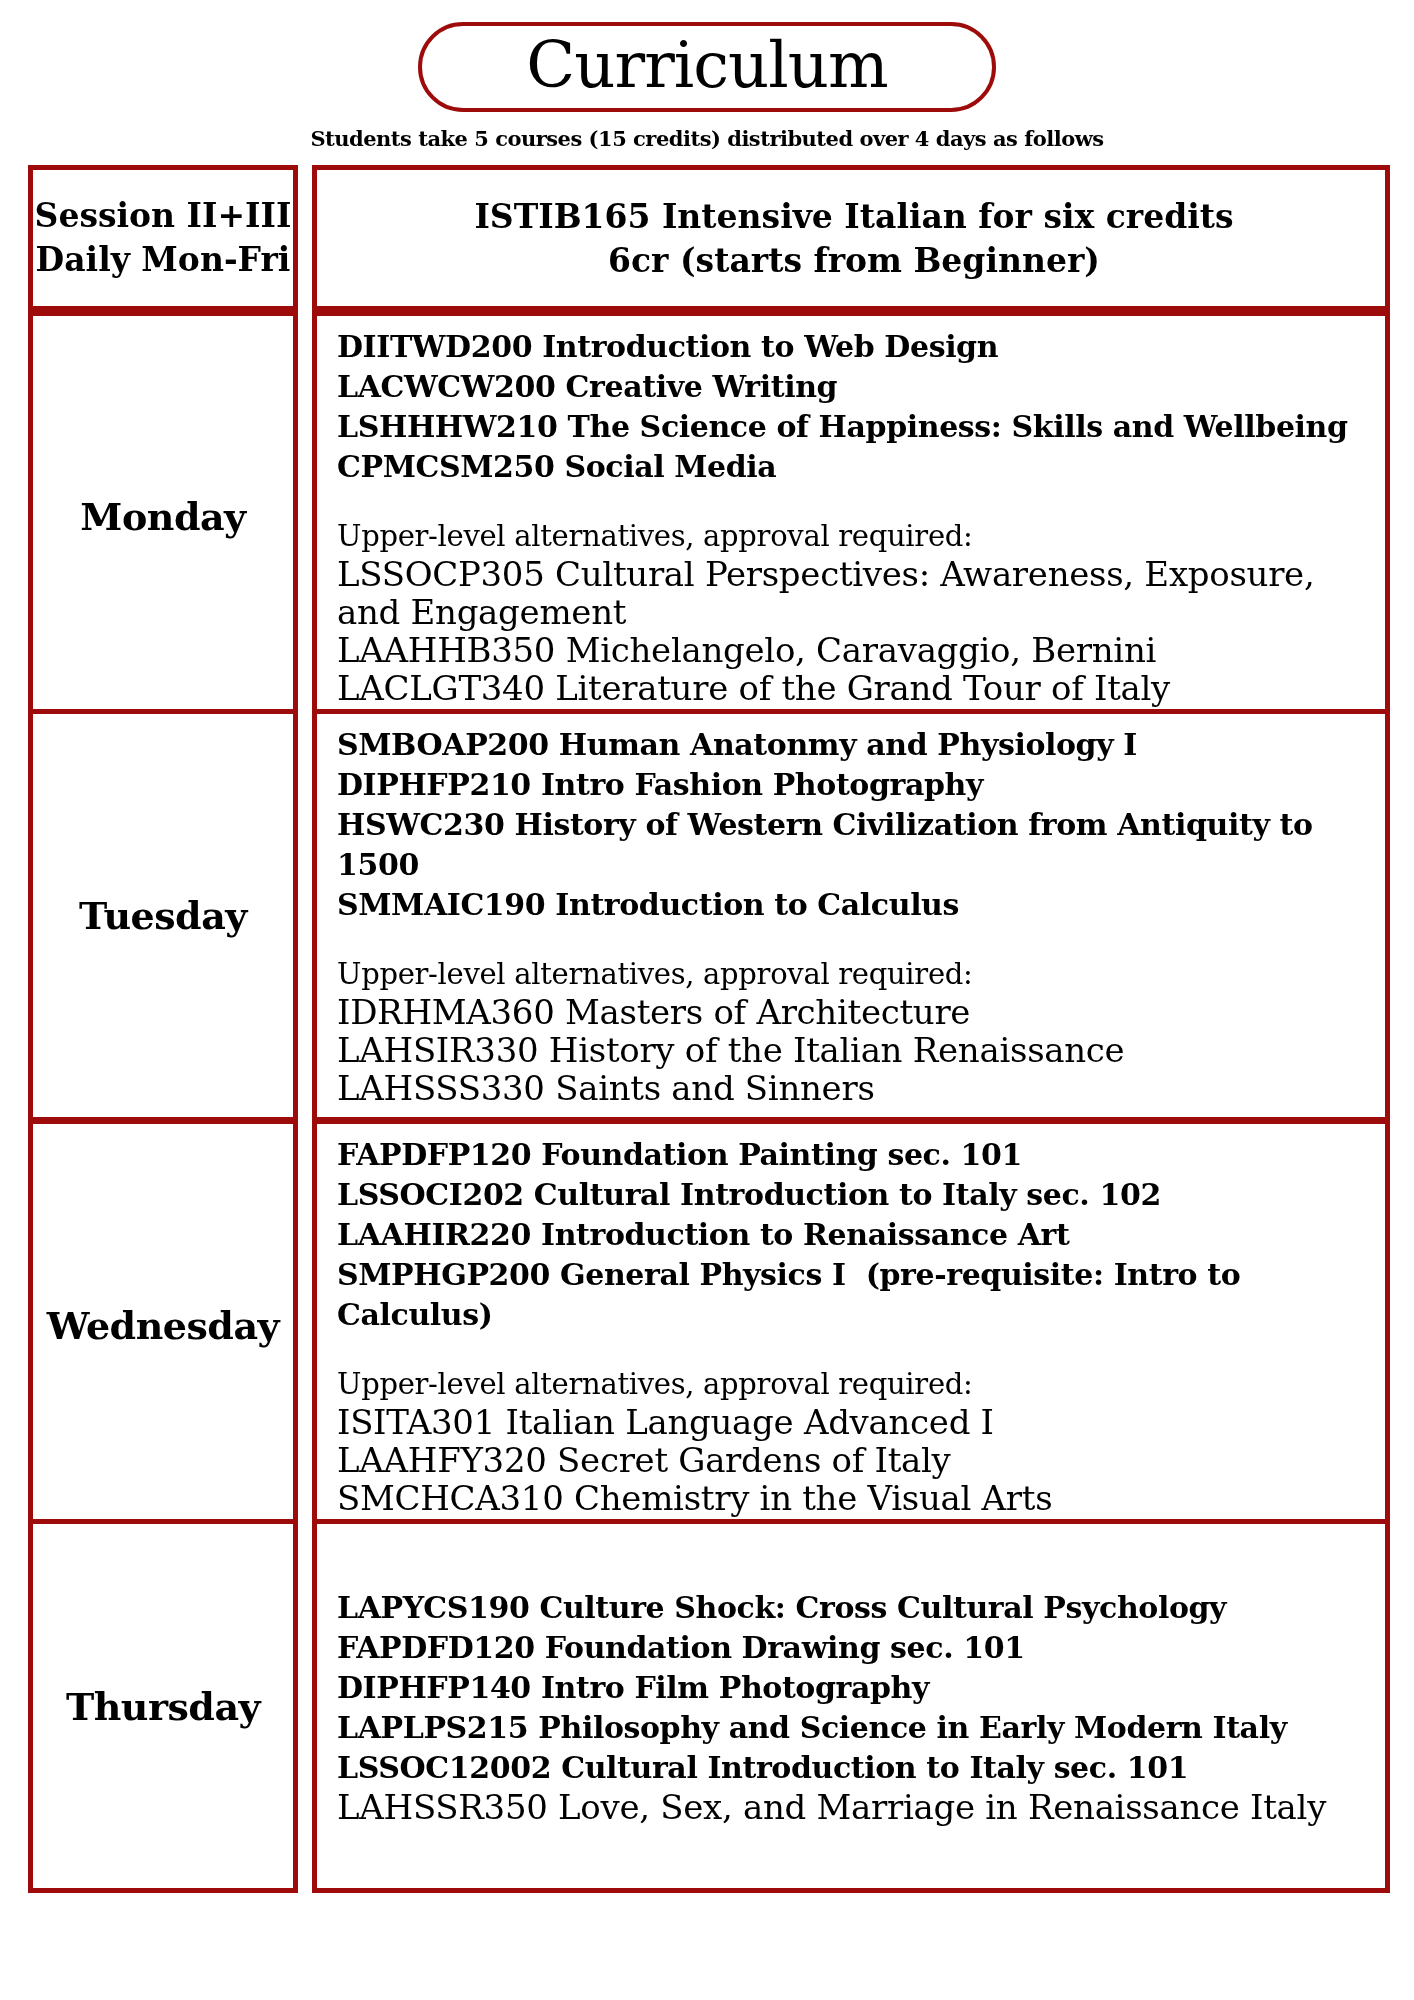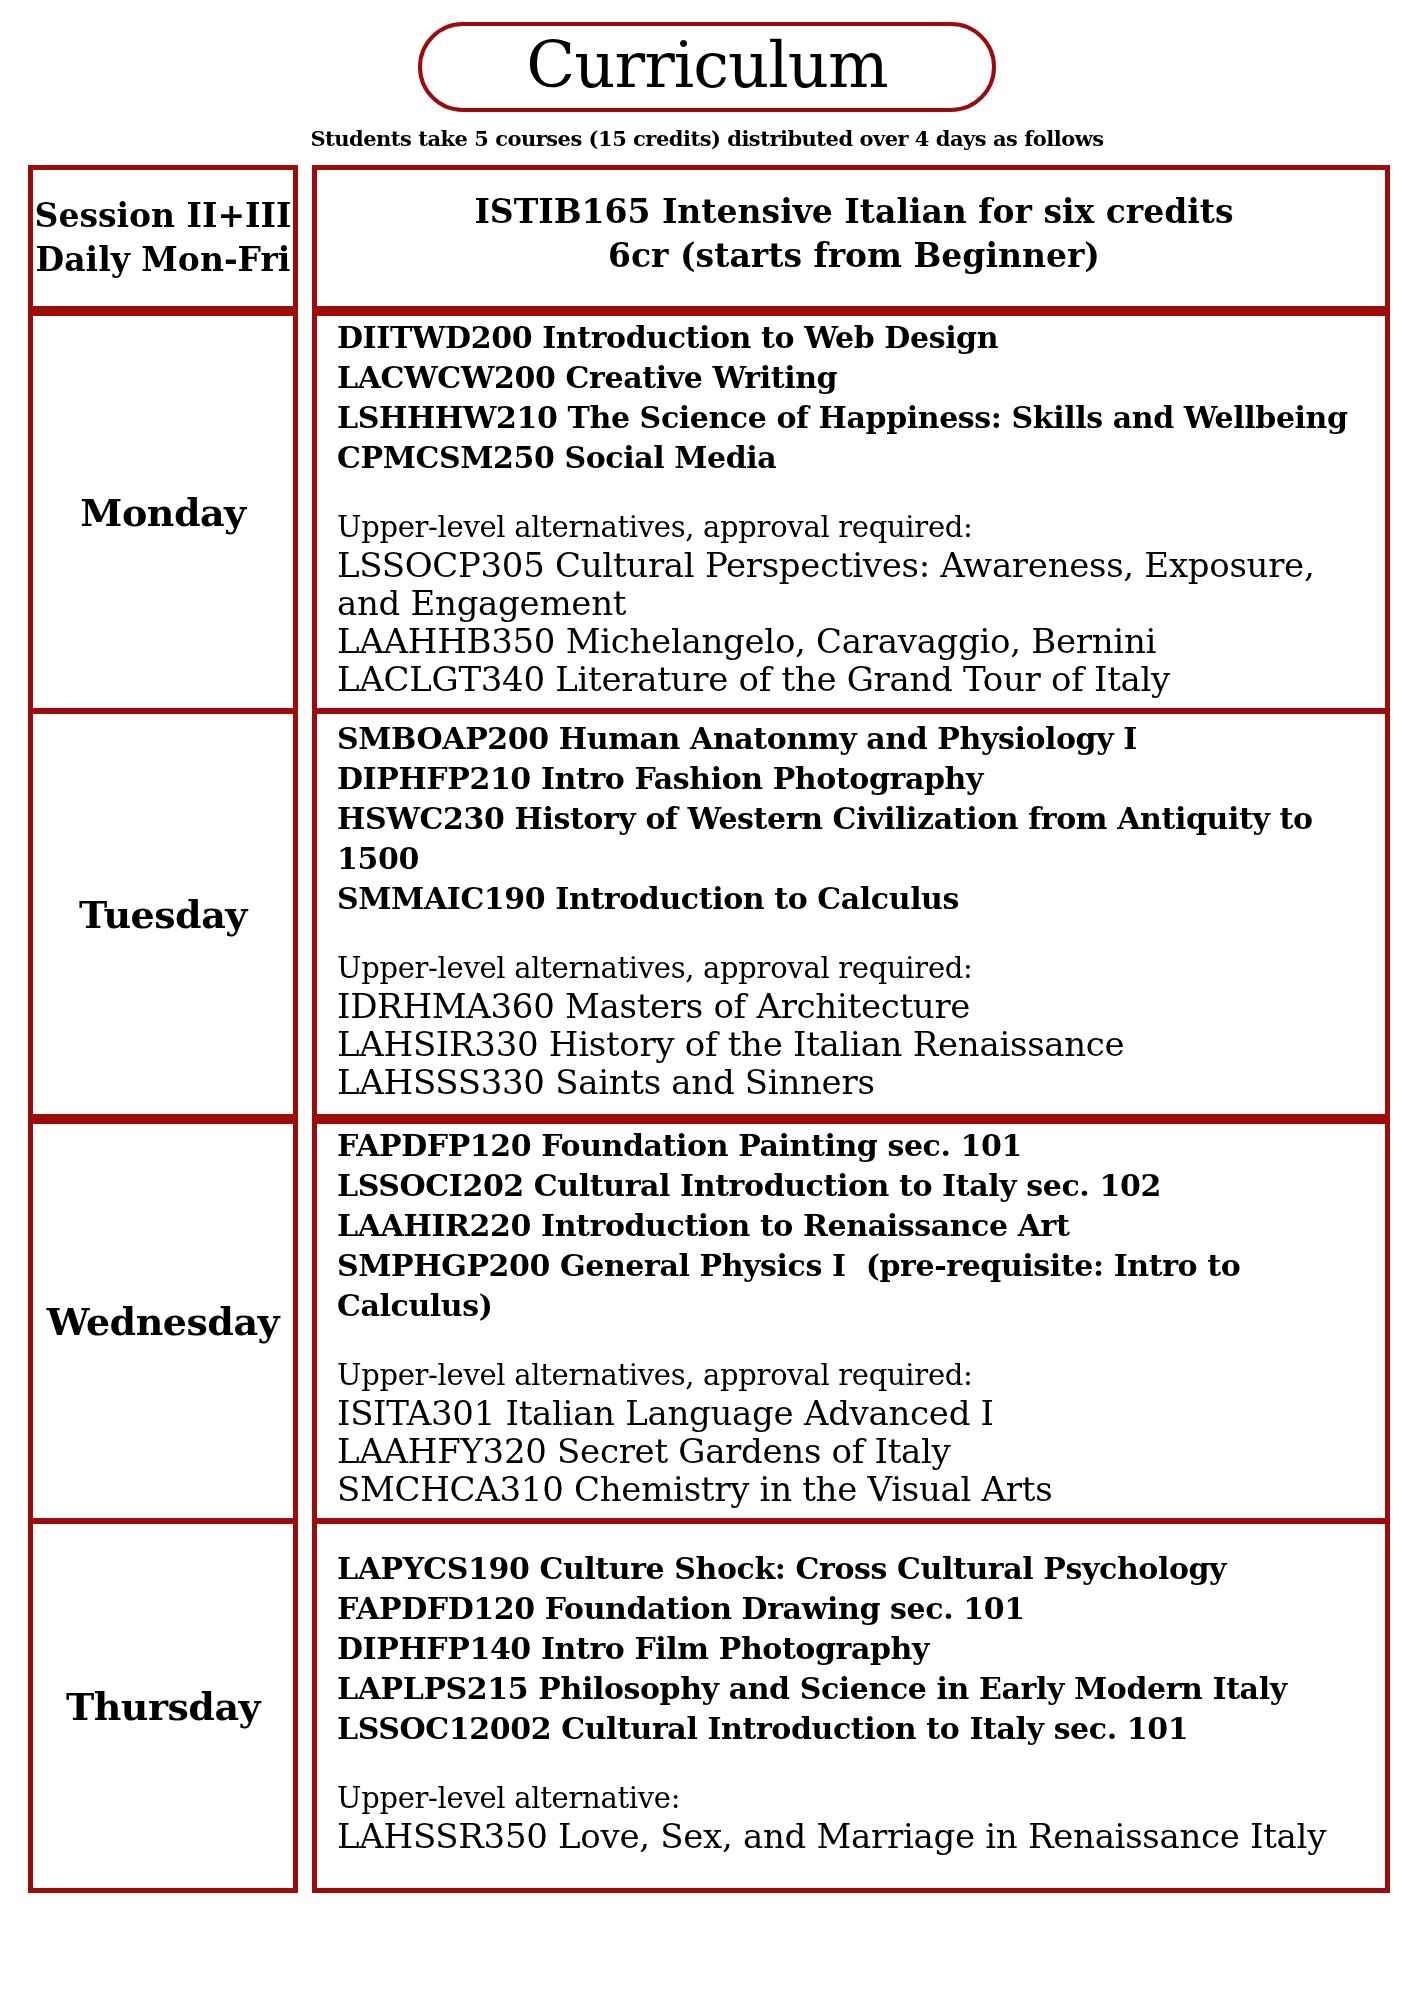--- a/index.html
+++ b/index.html
@@ -49,21 +49,21 @@
   .left-cell {
     display: flex; align-items: center; justify-content: center;
     text-align: center;
     font-weight: bold;
     white-space: pre-wrap;
   }
   .header-left { font-size: 33px; line-height: 44px; }
   .day-cell    { font-size: 38px; letter-spacing: -0.5px; }
   .right-cell {
     display: flex; flex-direction: column; justify-content: center;
-    padding: 2px 14px 10px 20px;
+    padding: 11px 14px 10px 20px;
   }
   .header-right {
     align-items: center; text-align: center;
     font-size: 33px; font-weight: bold; line-height: 44px;
     white-space: pre-wrap;
   }
   .courses {
     font-size: 30px; font-weight: bold; line-height: 40px;
     letter-spacing: -0.4px;
     white-space: pre-wrap;
@@ -140,19 +140,18 @@
     </div>
 
     <div class="row row-thursday">
       <div class="cell left-cell day-cell">Thursday</div>
       <div class="cell right-cell">
         <div class="courses">LAPYCS190 Culture Shock: Cross Cultural Psychology
 FAPDFD120 Foundation Drawing sec. 101
 DIPHFP140 Intro Film Photography
 LAPLPS215 Philosophy and Science in Early Modern Italy
 LSSOC12002 Cultural Introduction to Italy sec. 101</div>
-        <div class="alt-heading">Upper-level alternative:</div>
         <div class="alts">LAHSSR350 Love, Sex, and Marriage in Renaissance Italy</div>
       </div>
     </div>
 
   </div>
 </div>
 
 </body></html>

